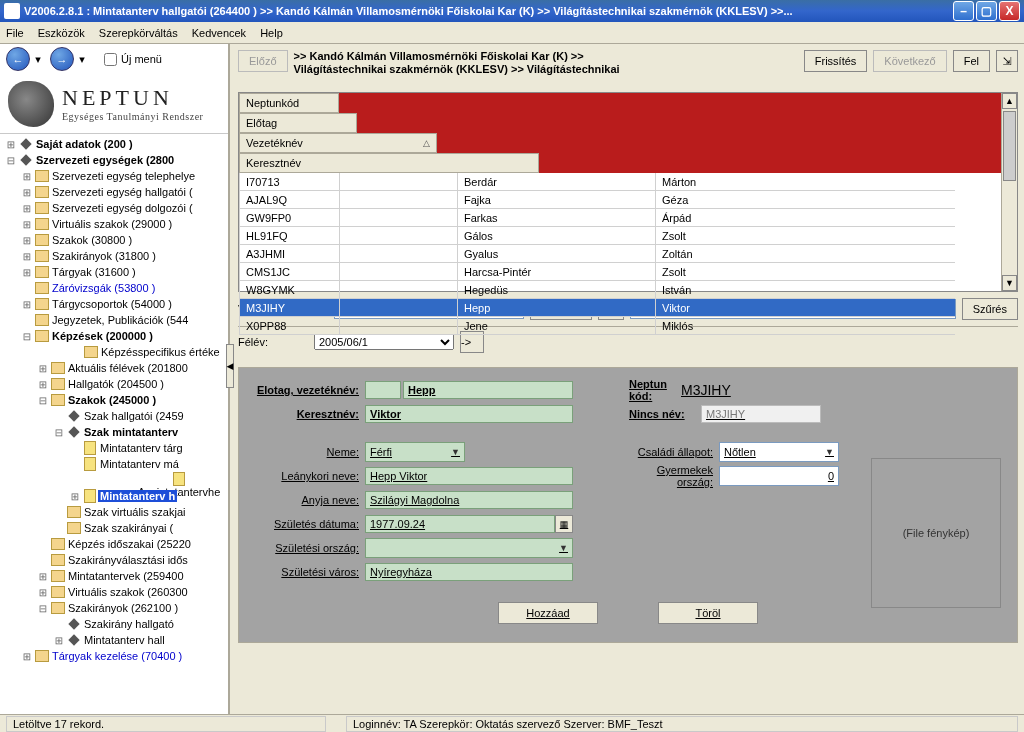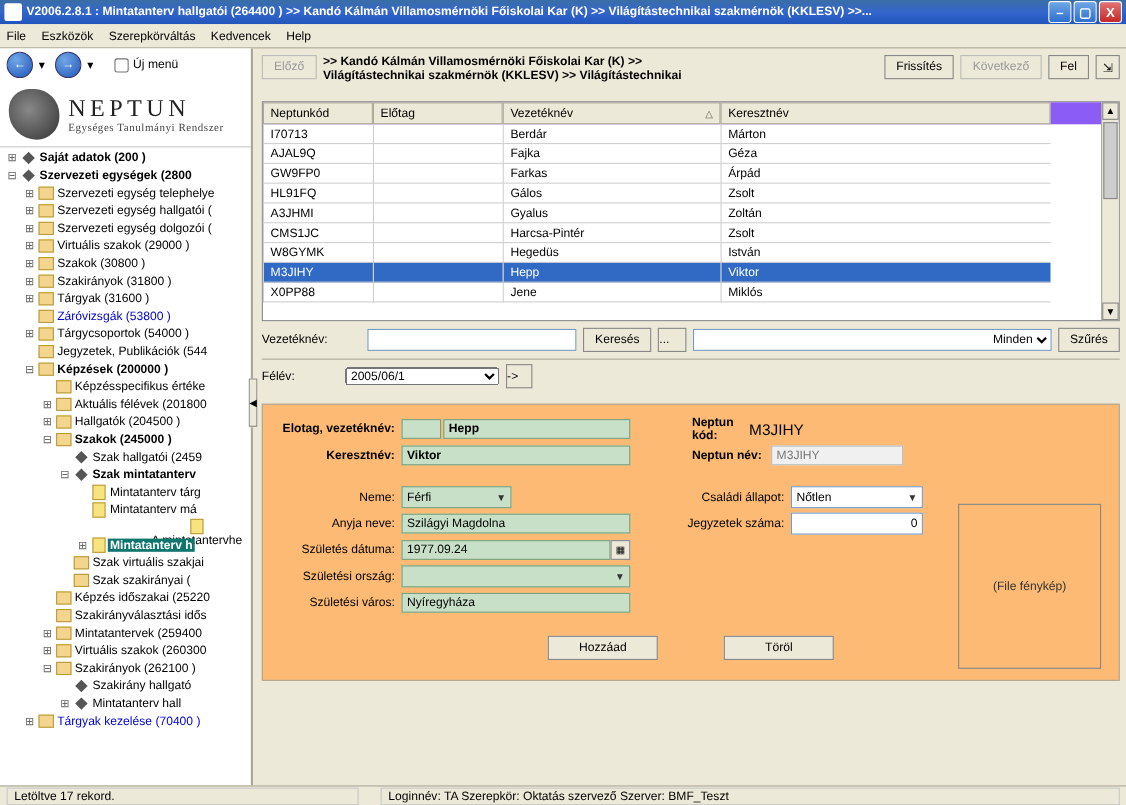--- a/index.html
+++ b/index.html
@@ -30,55 +30,55 @@
 .tree { position:absolute; left:0; right:0; top:90px; bottom:0; overflow:auto; padding:2px 0; }
 .tree-inner { width:290px; }
 .row { display:flex; align-items:center; height:16px; white-space:nowrap; }
 .tw { width:14px; text-align:center; color:#666; font-size:10px; cursor:pointer; }
 .fic { width:16px; height:14px; display:inline-flex; align-items:center; justify-content:center; }
 .fic.fold::before { content:""; width:12px; height:10px; background:#f4d58d; border:1px solid #b89b3f; display:block; }
 .fic.diam::before { content:""; width:8px; height:8px; background:#555; transform:rotate(45deg); display:block; }
 .fic.book::before { content:""; width:10px; height:12px; background:#f7e37f; border:1px solid #b89b3f; display:block; }
 .row .lbl { padding:0 2px; cursor:pointer; }
 .row.bold .lbl { font-weight:bold; }
-.row.sel .lbl { background:#0f766e; color:#fff; font-weight:bold; }
+.row.sel .lbl { background:#1d4ed8; color:#fff; font-weight:bold; }
 .row.blue .lbl { color:#0000cc; }
 
 .rightcol { position:absolute; left:232px; right:0; top:44px; bottom:18px; }
 
 
 .tbar { height:48px; display:flex; align-items:flex-start; padding:6px 6px 2px 6px; gap:6px; }
 .btn { height:22px; padding:0 10px; border:1px solid #888; background:#ece9d8; cursor:pointer; display:inline-flex; align-items:center; }
 .btn.dis { color:#999; border-color:#bbb; }
 .crumbs { flex:1; font-size:11px; font-weight:bold; line-height:13px; }
 .pin { width:22px; height:22px; border:1px solid #888; background:#ece9d8; display:flex; align-items:center; justify-content:center; cursor:pointer; }
 
 
 .tblwrap { position:relative; margin:0 6px; border:1px solid #888; background:#fff; }
-.thead { display:flex; background:#8b5cf6; }
+.thead { display:flex; background:#b91c1c;flex-direction:column; }
 .th { border:1px solid #aca899; background:#ece9d8; padding:2px 6px; font-weight:normal; height:20px; display:flex; align-items:center; cursor:pointer; }
 .c0{width:100px;} .c1{width:118px;} .c2{width:198px;} .c3{width:300px;}
 .tbody .tr { display:flex; height:18px; }
 .tbody .td { border-left:1px solid #d0d0d0; border-bottom:1px solid #d0d0d0; padding:1px 6px; display:flex; align-items:center; }
 .tbody .tr.sel .td { background:#316ac5; color:#fff; }
 .vscroll { position:absolute; right:0; top:0; bottom:0; width:16px; background:#ece9d8; border-left:1px solid #aca899; }
 .vscroll .arr { height:16px; border:1px solid #888; background:#ece9d8; text-align:center; font-size:9px; line-height:14px; cursor:pointer;}
 .vscroll .thumb { position:absolute; top:18px; left:1px; right:1px; height:70px; background:#cdcdcd; border:1px solid #888; }
 
 
 .srow { display:flex; align-items:center; gap:6px; padding:6px; }
 .srow .lab { width:90px; }
 .srow input[type=text]{ height:20px; border:1px solid #7a9ac0; background:#fff; padding:0 4px; }
 .srow select { height:20px; border:1px solid #7a9ac0; background:#fff;text-align:right; }
 
 
 .semrow { display:flex; align-items:center; gap:6px; padding:4px 6px 8px 6px; }
 
 
-.detail { margin:6px; border:1px solid #aca899; background:#fdba74; padding:10px 10px 18px 10px; position:relative; }
+.detail { margin:6px; border:1px solid #aca899; background:#a3a3a3; padding:10px 10px 18px 10px; position:relative;text-decoration:underline; }
 .drow { display:flex; align-items:center; height:24px; }
 .dlab { width:116px; text-align:right; padding-right:6px; }
 .dro { height:18px; background:#c8e0c8; border:1px solid #7aa07a; padding:0 4px; display:flex; align-items:center; }
 .dro2 { height:18px; background:#f0f0f0; border:1px solid #bbb; padding:0 4px; display:flex; align-items:center; color:#777;}
 .dsel { height:20px; background:#c8e0c8; border:1px solid #7aa07a; display:flex; align-items:center; padding:0 4px; justify-content:space-between; cursor:pointer;}
 .dsel .car { font-size:9px; color:#333; }
 .din { height:20px; border:1px solid #7a9ac0; background:#fff; padding:0 4px; text-align:right; }
 .photo { position:absolute; right:16px; top:90px; width:130px; height:150px; border:1px solid #888; display:flex; align-items:center; justify-content:center; color:#333; }
 
 .btnrow { display:flex; gap:60px; justify-content:center; margin-top:18px; }
@@ -188,21 +188,21 @@
         <div class="row" style="padding-left: 20px;">
           <span class="tw"></span>
           <span class="fic fold"></span>
           <span class="lbl">Jegyzetek, Publikációk (544</span>
         </div>
         <div class="row bold" style="padding-left: 20px;">
           <span class="tw">⊟</span>
           <span class="fic fold"></span>
           <span class="lbl">Képzések (200000  )</span>
         </div>
-        <div class="row" style="padding-left: 36px;">
+        <div class="row" style="padding-left: 36px; margin-left: 33px;">
           <span class="tw"></span>
           <span class="fic fold"></span>
           <span class="lbl">Képzésspecifikus értéke</span>
         </div>
         <div class="row" style="padding-left: 36px;">
           <span class="tw">⊞</span>
           <span class="fic fold"></span>
           <span class="lbl">Aktuális félévek (201800</span>
         </div>
         <div class="row" style="padding-left: 36px;">
@@ -416,38 +416,42 @@
           <div class="dlab" style="font-weight:bold;">Keresztnév:</div>
           <div class="dro" style="width:208px;font-weight:bold;">Viktor</div>
         </div>
       </div>
       <div style="width:220px;">
         <div class="drow">
           <div style="width:52px;font-weight:bold;">Neptun kód:</div>
           <div style="font-size:14px;">M3JIHY</div>
         </div>
         <div class="drow">
-          <div style="width:72px;font-weight:bold;">Neptun név:</div>
+          <div style="width:72px;font-weight:bold;">Nincs név:</div>
           <div class="dro2" style="width:120px;">M3JIHY</div>
         </div>
       </div>
     </div>
 
     <div style="height:14px;"></div>
 
     <div style="display:flex; gap:30px;">
       <div style="width:340px;">
         <div class="drow">
             <div class="dlab">Neme:</div>
             <div class="dsel" style="width:100px;">
               <span>Férfi</span>
               <span class="car">▼</span>
             </div>
           </div>
         <div class="drow">
+            <div class="dlab">Leánykori neve:</div>
+            <div class="dro" style="width:208px;">Hepp Viktor</div>
+          </div>
+        <div class="drow">
             <div class="dlab">Anyja neve:</div>
             <div class="dro" style="width:208px;">Szilágyi Magdolna</div>
           </div>
         <div class="drow">
             <div class="dlab">Születés dátuma:</div>
             <div class="dro" style="width:190px;">1977.09.24</div>
             <div class="btn" style="width:18px;height:18px;padding:0;justify-content:center;">
               <span style="font-size:9px;">▦</span>
             </div>
           </div>
@@ -465,21 +469,21 @@
       </div>
       <div style="width:240px;">
         <div class="drow">
             <div style="width:100px;text-align:right;padding-right:6px;">Családi állapot:</div>
             <div class="dsel" style="width:120px;background:#fff;border-color:#7a9ac0;">
               <span>Nőtlen</span>
               <span class="car">▼</span>
             </div>
           </div>
         <div class="drow">
-            <div style="width:100px;text-align:right;padding-right:6px;">Jegyzetek száma:</div>
+            <div style="width:100px;text-align:right;padding-right:6px;">Gyermekek ország:</div>
             <input class="din" style="width: 120px;" value="0">
           </div>
       </div>
     </div>
 
     <div class="photo">
         <span>(File fénykép)</span>
       </div>
 
     <div class="btnrow">

